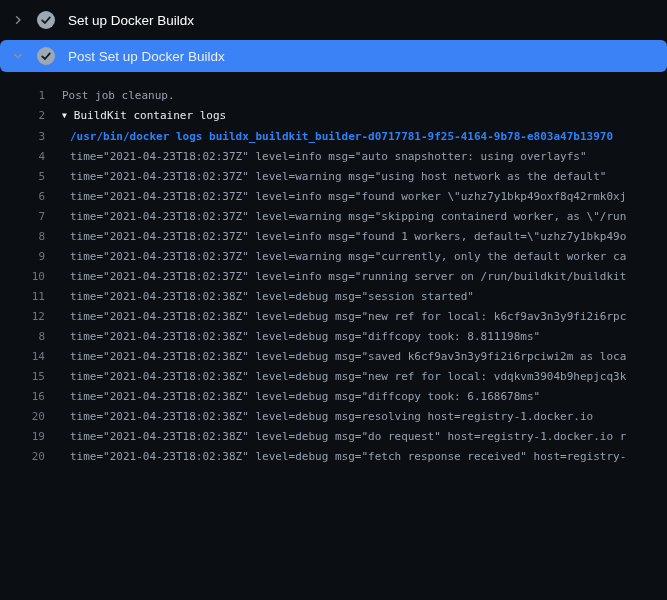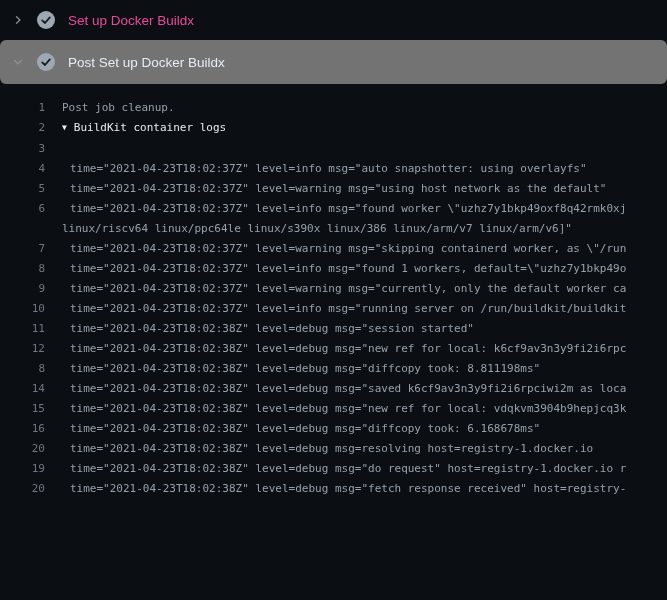--- a/index.html
+++ b/index.html
@@ -14,28 +14,28 @@
   
   .steps { width:100%; }
   .step-row {
     height:40px;
     display:flex; align-items:center;
     padding:0 12px;
     cursor:pointer;
     box-sizing:border-box;
   }
   .step-row.expanded {
-    height:44px;
-    background:#737373;
+    height:32px;
+    background:#3b82f6;
     border-radius:6px;
   }
   .chevron-wrap { width:18px; display:flex; align-items:center; justify-content:flex-start; }
   .chevron-wrap svg { display:block; }
   .check-wrap { margin-left:6px; margin-right:12px; display:flex; align-items:center; }
-  .step-label { font-size:13.5px; color:#ec4899; }
+  .step-label { font-size:13.5px; color:#ffffff; }
   .step-row.expanded .step-label { color:#e6edf3; }
 
   
   .log {
     padding-top:14px;
     font-family:"DejaVu Sans Mono", monospace;
     font-size:11px;
   }
   .log-row { display:flex; line-height:20px; white-space:pre; }
   .num {
@@ -87,25 +87,24 @@
             <circle cx="10" cy="10" r="9" fill="#9ea8b2"></circle>
             <path d="M6.2 10.4 L9 13 L13.8 7.4" fill="none" stroke="#161b22" stroke-width="1.8" stroke-linecap="round" stroke-linejoin="round"></path>
           </svg>
         </span>
         <span class="step-label">Post Set up Docker Buildx</span>
       </div>
     </div>
   <div class="log">
       <div class="log-row"><span class="num">1</span><span class="text">Post job cleanup.</span></div>
       <div class="log-row"><span class="num">2</span><span class="text group-title"><span class="group-marker">▼</span><span>BuildKit container logs</span></span></div>
-      <div class="log-row indent"><span class="num">3</span></div>
+      <div class="log-row indent"><span class="num">3</span><span class="text command">/usr/bin/docker logs buildx_buildkit_builder-d0717781-9f25-4164-9b78-e803a47b13970</span></div>
       <div class="log-row indent"><span class="num">4</span><span class="text">time="2021-04-23T18:02:37Z" level=info msg="auto snapshotter: using overlayfs"</span></div>
       <div class="log-row indent"><span class="num">5</span><span class="text">time="2021-04-23T18:02:37Z" level=warning msg="using host network as the default"</span></div>
       <div class="log-row indent"><span class="num">6</span><span class="text">time="2021-04-23T18:02:37Z" level=info msg="found worker \"uzhz7y1bkp49oxf8q42rmk0xj</span></div>
-      <div class="log-row"><span class="num"></span><span class="text">linux/riscv64 linux/ppc64le linux/s390x linux/386 linux/arm/v7 linux/arm/v6]"</span></div>
       <div class="log-row indent"><span class="num">7</span><span class="text">time="2021-04-23T18:02:37Z" level=warning msg="skipping containerd worker, as \"/run</span></div>
       <div class="log-row indent"><span class="num">8</span><span class="text">time="2021-04-23T18:02:37Z" level=info msg="found 1 workers, default=\"uzhz7y1bkp49o</span></div>
       <div class="log-row indent"><span class="num">9</span><span class="text">time="2021-04-23T18:02:37Z" level=warning msg="currently, only the default worker ca</span></div>
       <div class="log-row indent"><span class="num">10</span><span class="text">time="2021-04-23T18:02:37Z" level=info msg="running server on /run/buildkit/buildkit</span></div>
       <div class="log-row indent"><span class="num">11</span><span class="text">time="2021-04-23T18:02:38Z" level=debug msg="session started"</span></div>
       <div class="log-row indent"><span class="num">12</span><span class="text">time="2021-04-23T18:02:38Z" level=debug msg="new ref for local: k6cf9av3n3y9fi2i6rpc</span></div>
       <div class="log-row indent"><span class="num">8</span><span class="text">time="2021-04-23T18:02:38Z" level=debug msg="diffcopy took: 8.811198ms"</span></div>
       <div class="log-row indent"><span class="num">14</span><span class="text">time="2021-04-23T18:02:38Z" level=debug msg="saved k6cf9av3n3y9fi2i6rpciwi2m as loca</span></div>
       <div class="log-row indent"><span class="num">15</span><span class="text">time="2021-04-23T18:02:38Z" level=debug msg="new ref for local: vdqkvm3904b9hepjcq3k</span></div>
       <div class="log-row indent"><span class="num">16</span><span class="text">time="2021-04-23T18:02:38Z" level=debug msg="diffcopy took: 6.168678ms"</span></div>

